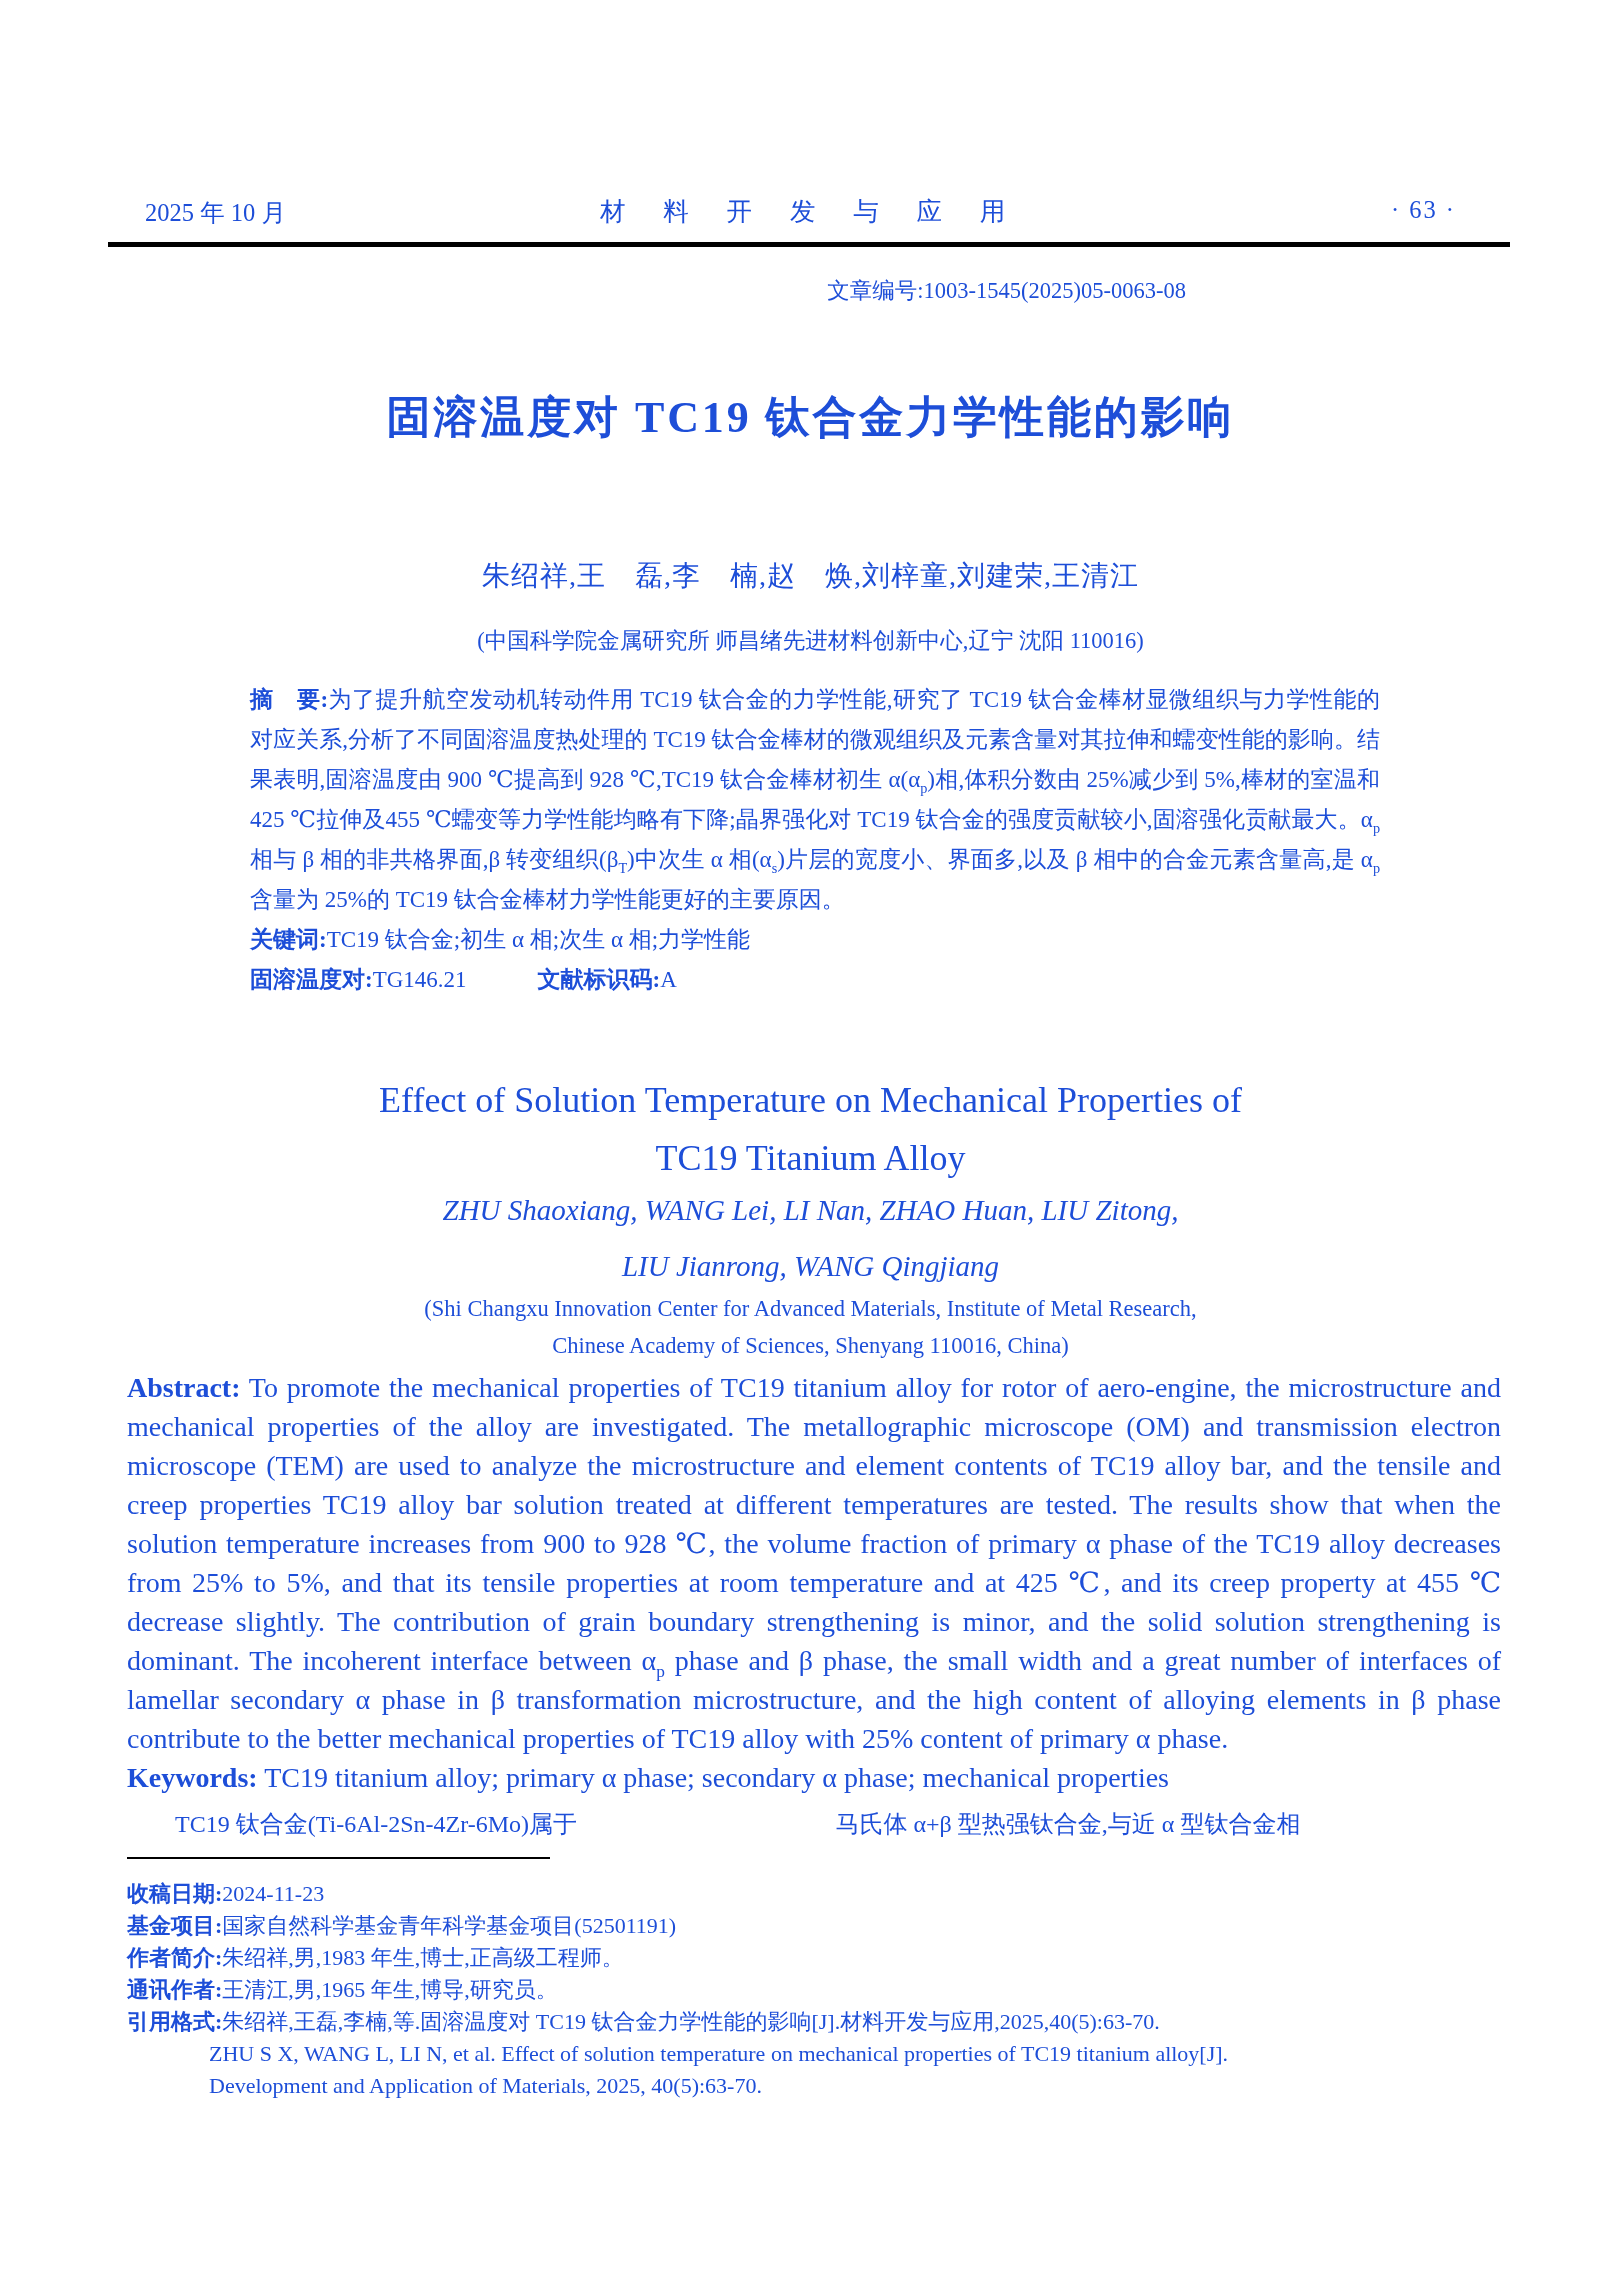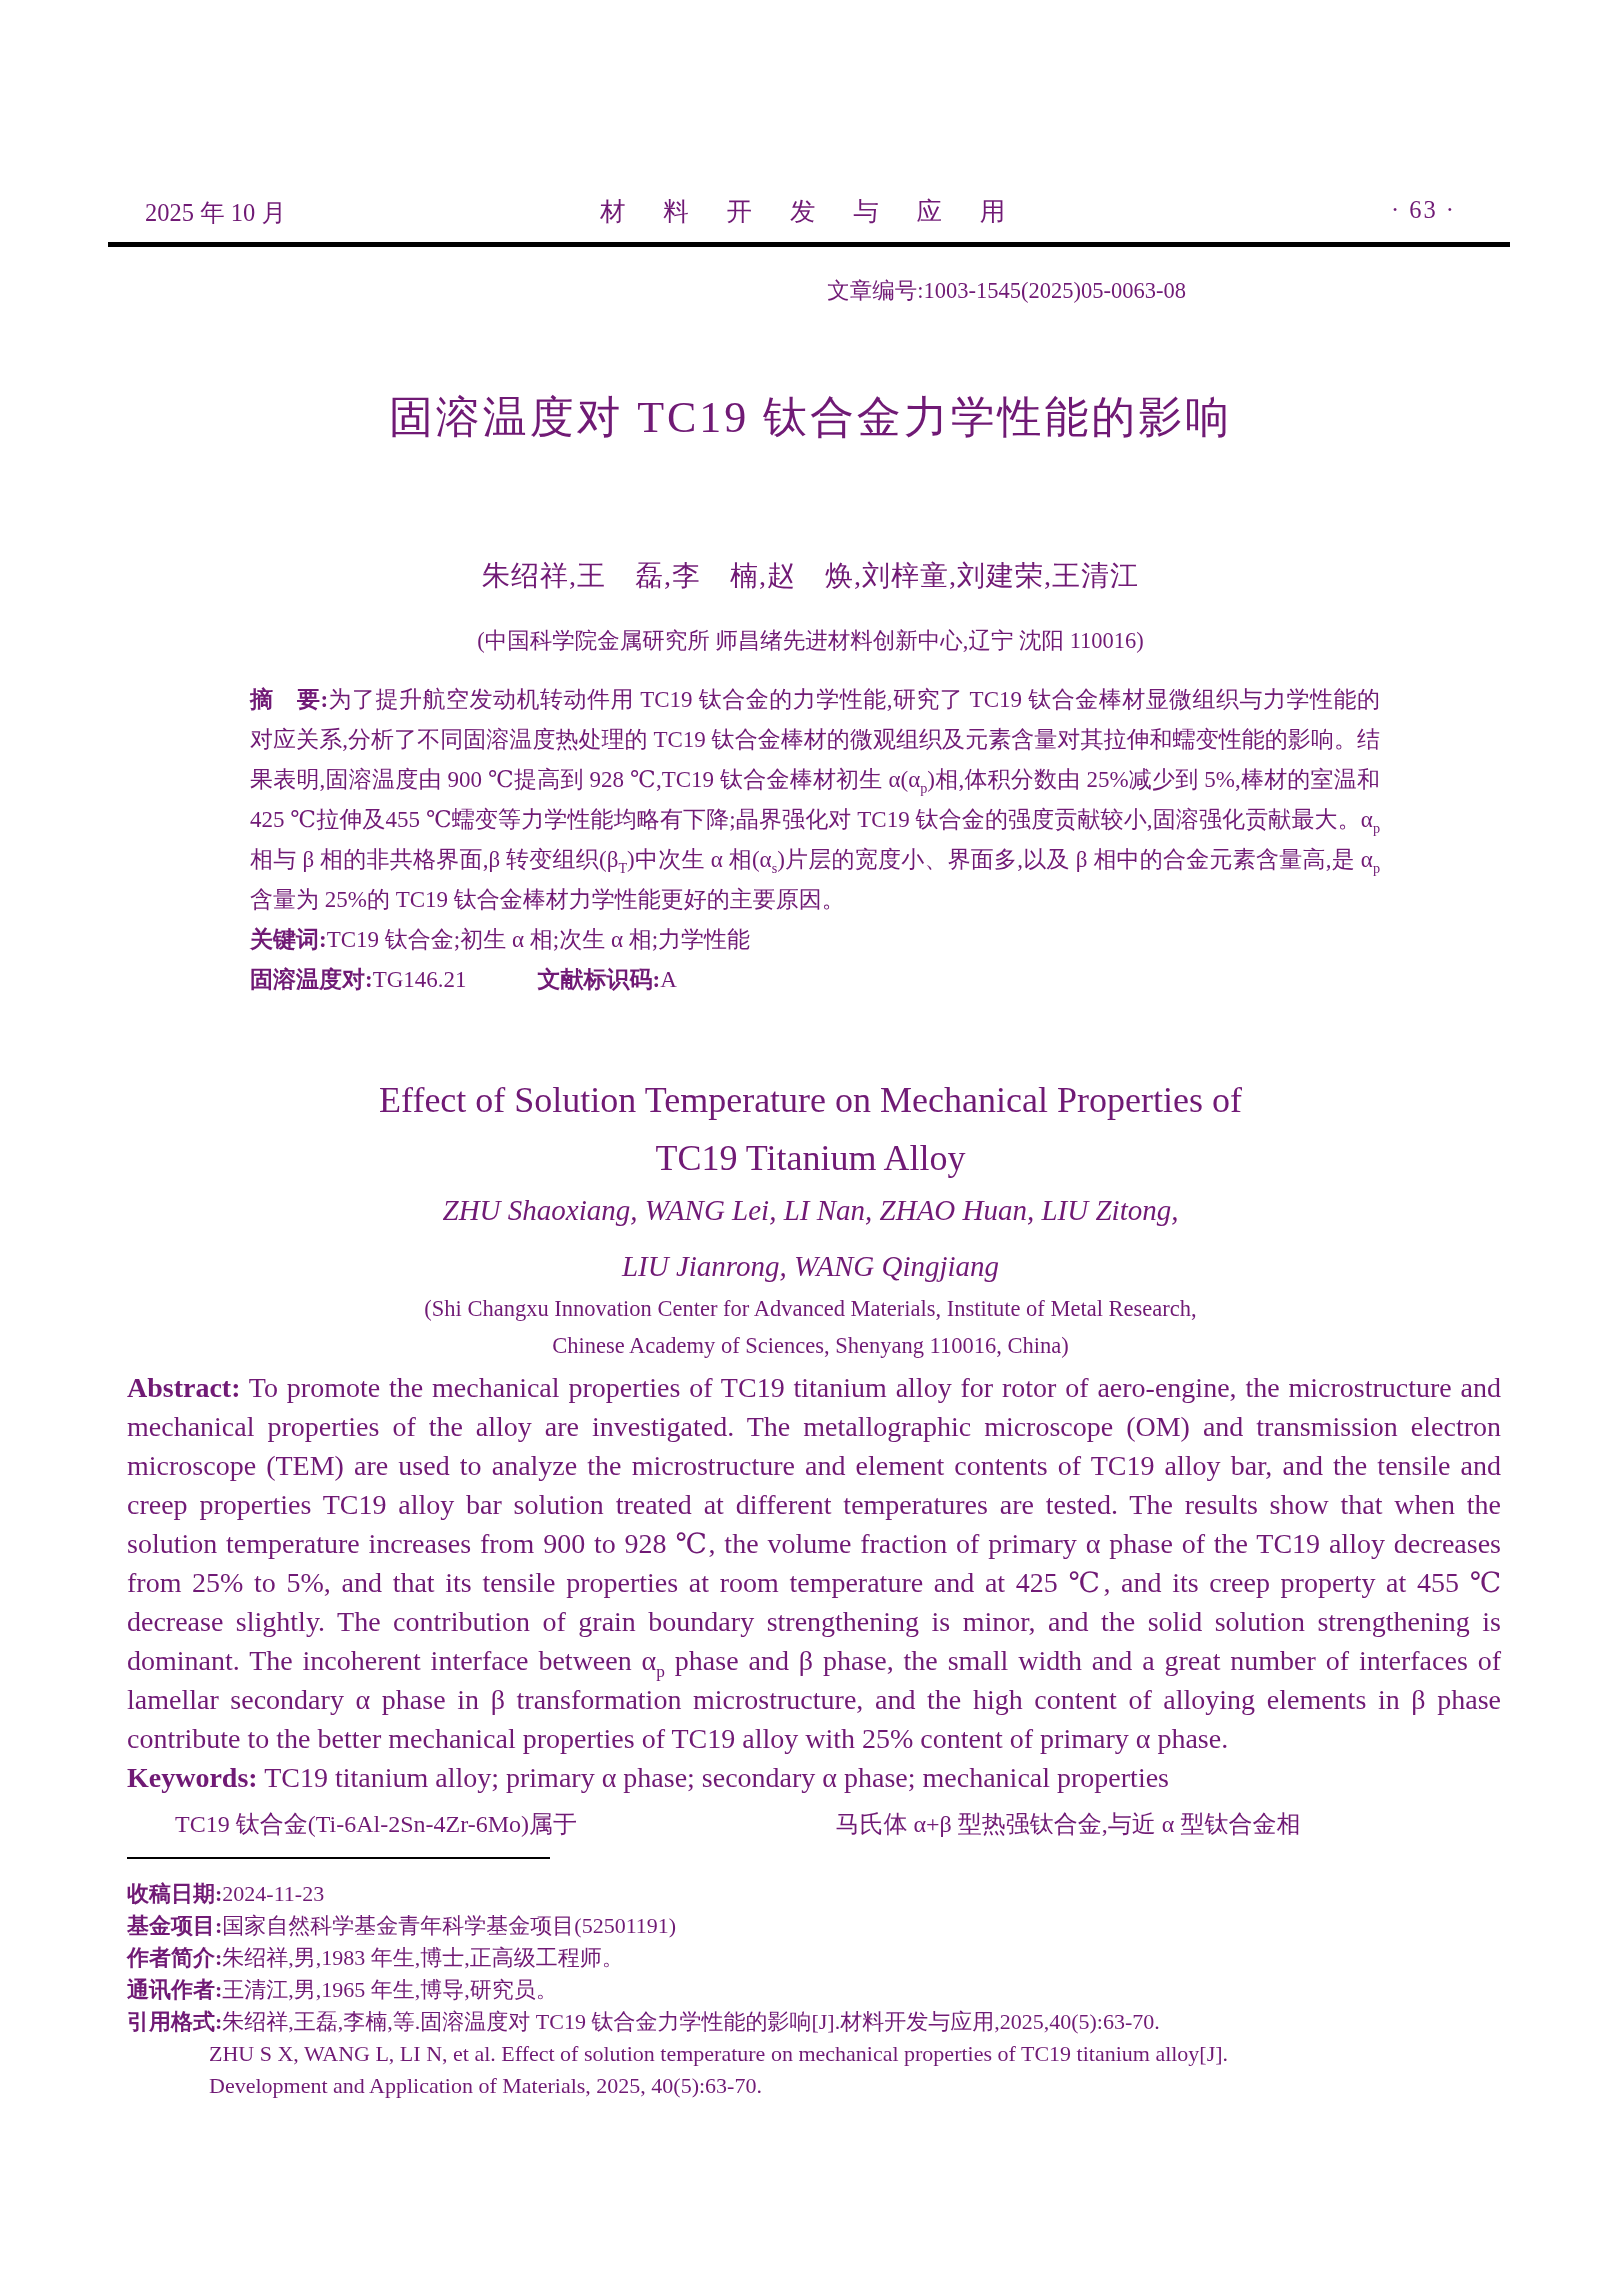--- a/index.html
+++ b/index.html
@@ -1,34 +1,34 @@
 <!DOCTYPE html>
 <html><head>
 <meta charset="utf-8">
 <style>
   html,body { margin:0; padding:0; background:#ffffff; }
   .page {
     position:relative;
     width:1621px; height:2293px;
     background:#ffffff;
-    color:#701a75;
+    color:#1d4ed8;
     font-family:"Liberation Serif","DejaVu Serif",serif;
     overflow:hidden;
   }
   .abs { position:absolute; }
   .center { width:100%; text-align:center; }
 
   .header-date { top:196px; left:145px; font-size:24.5px; }
   .header-journal { top:194px; font-size:25.5px; letter-spacing:15.7px; }
   .header-pageno { top:196px; right:165px; font-size:24.5px; letter-spacing:2px; }
   .header-rule { top:242px; left:108px; width:1402px; height:4.9px; background:#000; }
 
   .article-id { top:275px; left:127px; width:1059px; text-align:right; font-size:22.5px; }
 
-  .title-cn { top:388px; font-size:44px; font-weight:normal; letter-spacing:2.9px; }
+  .title-cn { top:388px; font-size:44px; font-weight:bold; letter-spacing:2.9px; }
   .authors-cn { top:557px; font-size:28px; letter-spacing:1px; }
   .affiliation-cn { top:625px; font-size:22.5px; }
 
   .abstract-cn-block {
     top:680px; left:250px; width:1130px;
     font-size:23px; line-height:40px; text-align:justify;
   }
   .abstract-cn-block p { margin:0; }
   .kw-cn { text-align:left; }
   .clc-line { text-align:left; }

